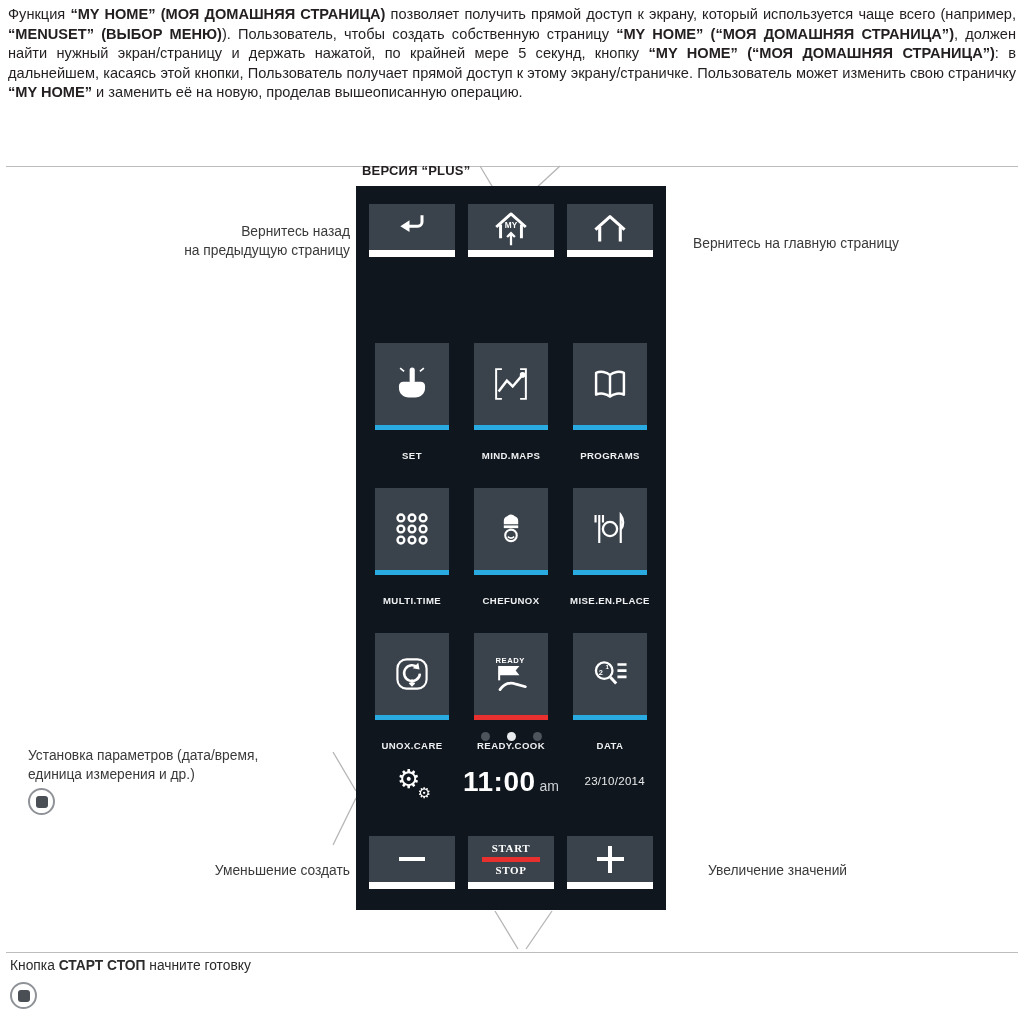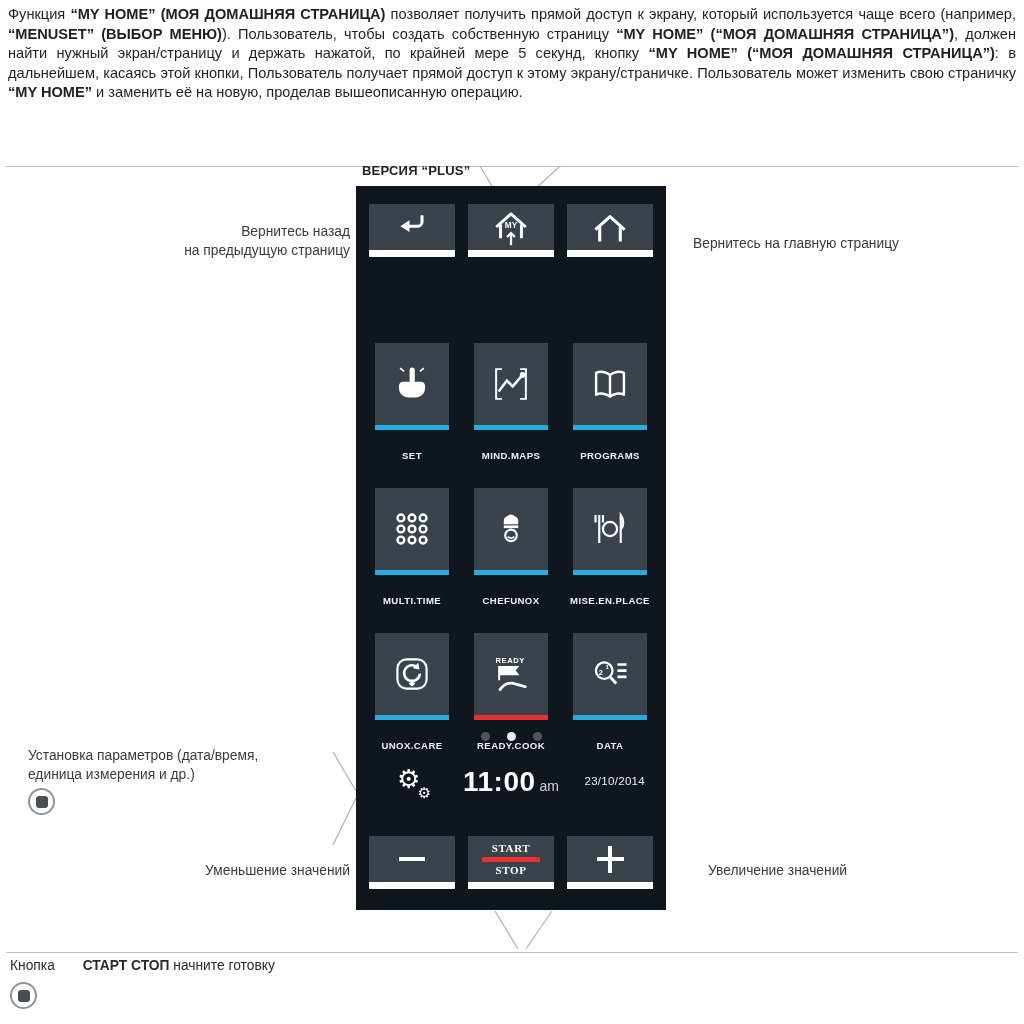--- a/index.html
+++ b/index.html
@@ -43,21 +43,21 @@
   .ss-start,.ss-stop{font-size:11px;font-weight:bold;color:#fff;letter-spacing:.6px;line-height:1;}
   .ss-bar{width:58px;height:5px;background:var(--accent-red,#e8302e);margin:3px 0;}
   
   .callout{position:absolute;font-size:13.8px;color:#3a3a3a;line-height:1.38;}
   .co-back{left:118px;width:232px;top:222px;text-align:right;}
   .co-home{left:693px;top:234px;}
   .co-settings{left:28px;top:746px;}
   .co-decrease{left:118px;width:232px;top:861px;text-align:right;}
   .co-increase{left:708px;top:861px;}
   .caption{position:absolute;left:10px;top:958px;font-size:13.8px;color:#2b2b2b;}
-  .caption b{font-weight:bold;margin-left:24px;}
+  .caption b{font-weight:bold;}
   .doc-icon{position:absolute;width:27px;height:27px;border:2.4px solid #8f9398;border-radius:50%;
             box-sizing:border-box;display:flex;align-items:center;justify-content:center;}
   .doc-icon .inner{width:12px;height:12px;background:#4a4f55;border-radius:3px;}
   .doc-icon.settings{left:28px;top:788px;}
   .doc-icon.start{left:10px;top:982px;}
 </style>
 </head>
 <body>
 
 <div class="page" style="--panel-bg: #10161d; --tile-bg: #3a424b; --accent-red: #e8302e; --accent-blue: #29abe2;">
@@ -286,21 +286,21 @@
             <span class="plus-glyph"></span>
           </div>
         <div class="pbtn-bar"></div>
       </div>
     </div>
   </div>
 
   <div class="callout co-back">Вернитесь назад<br>на предыдущую страницу</div>
   <div class="callout co-home">Вернитесь на главную страницу</div>
   <div class="callout co-settings">Установка параметров (дата/время,<br>единица измерения и др.)</div>
-  <div class="callout co-decrease">Уменьшение значений</div>
+  <div class="callout co-decrease">Уменьшение создать</div>
   <div class="callout co-increase">Увеличение значений</div>
 
   <div class="doc-icon settings">
     <div class="inner"></div>
   </div>
 
   <div class="caption">
     <span>Кнопка </span><b>СТАРТ СТОП</b><span> начните готовку</span>
   </div>
 

